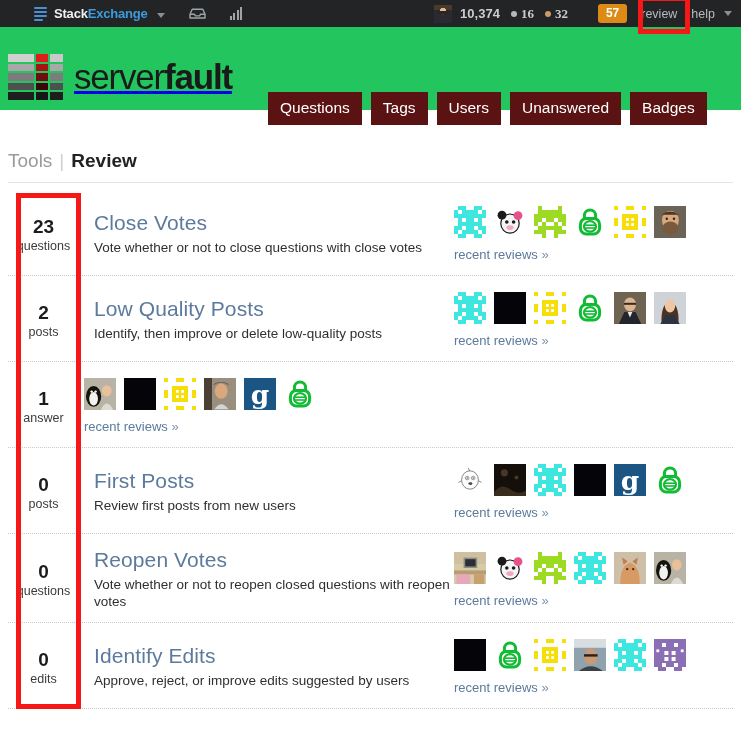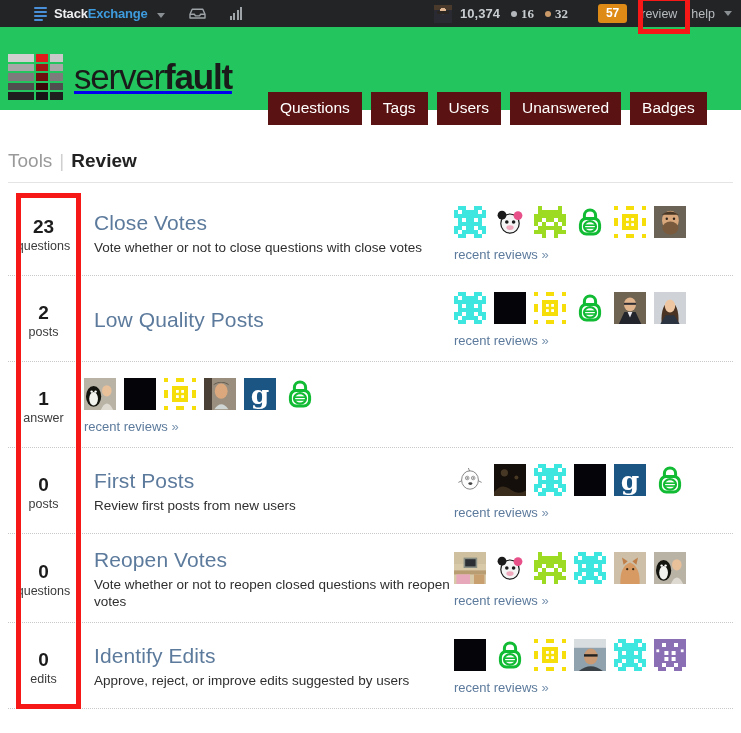--- a/index.html
+++ b/index.html
@@ -339,20 +339,21 @@
     </div>
   </div>
 
   <div class="rrow">
     <div class="cnt-col">
       <div class="cnt-num">2</div>
       <div class="cnt-lbl">posts</div>
     </div>
     <div class="mid-col">
       <a href="#" class="rtitle">Low Quality Posts</a>
+      <div class="rdesc">Identify, then improve or delete low-quality posts</div>
     </div>
     <div class="av-col">
       <div class="avatars">
         <span class="av"><svg viewBox="0 0 8 8" width="32" height="32">
               <rect width="8" height="8" fill="#3ee6e0"></rect>
               <g fill="#fff">
                 <rect x="0" y="0" width="1" height="1"></rect>
                 <rect x="7" y="0" width="1" height="1"></rect>
                 <rect x="0" y="7" width="1" height="1"></rect>
                 <rect x="7" y="7" width="1" height="1"></rect>

